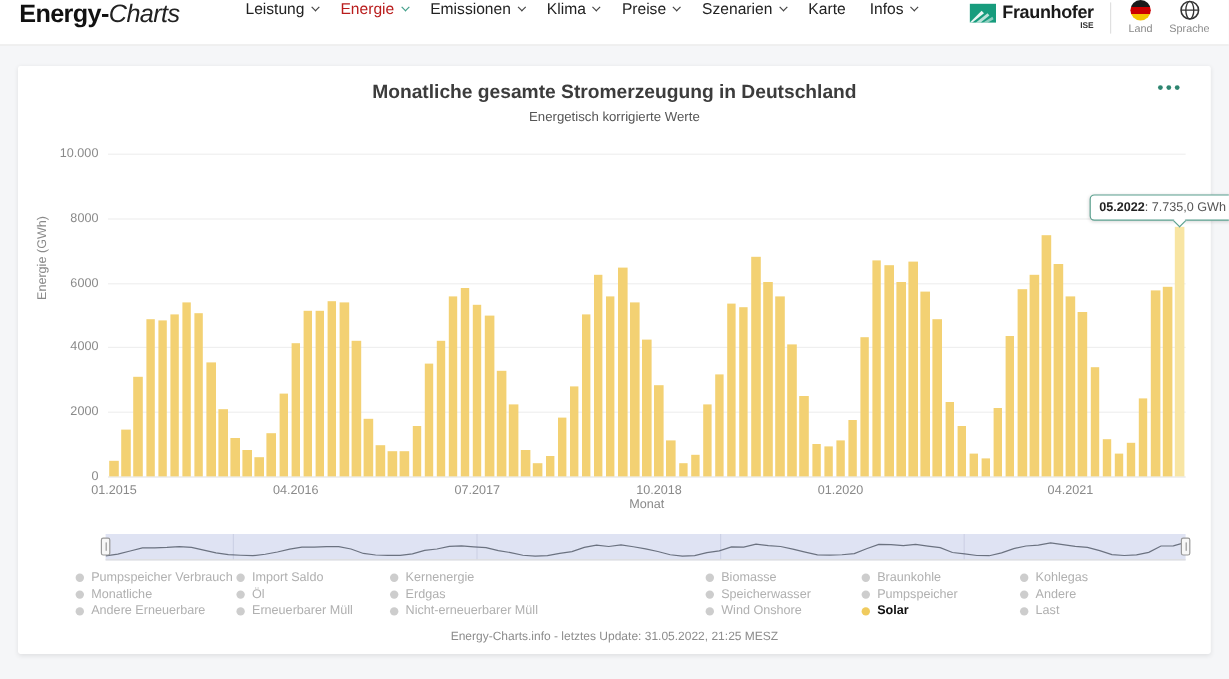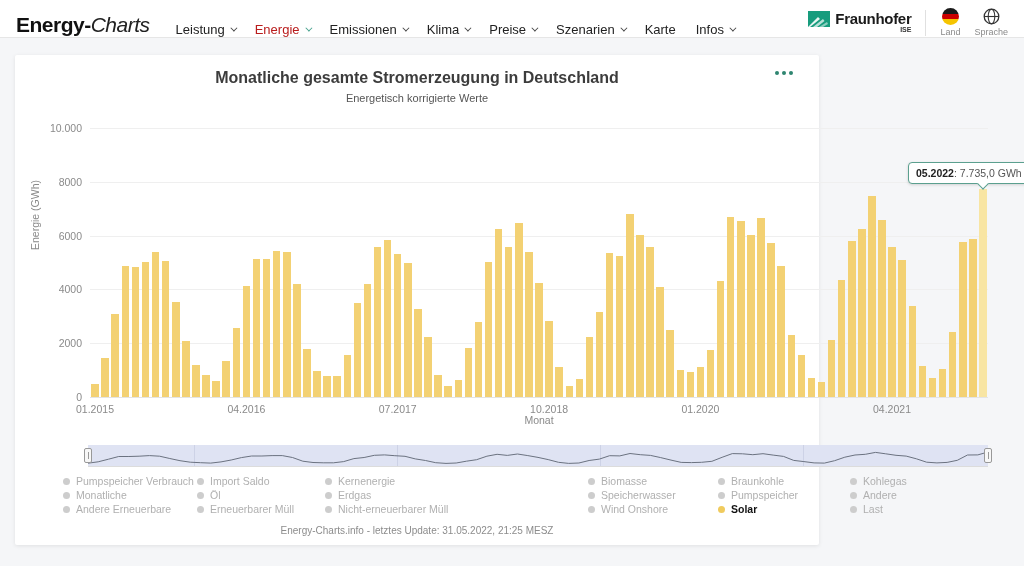--- a/index.html
+++ b/index.html
@@ -1,21 +1,21 @@
 <!DOCTYPE html>
 <html><head>
 <meta charset="utf-8">
 <style>
   * { margin:0; padding:0; box-sizing:border-box; }
   html,body { width:1024px; height:566px; overflow:hidden;
     font-family:"Liberation Sans", sans-serif; background:#f5f6f8; }
 
   
   .topbar { position:relative; height:38px; background:#fff; border-bottom:1px solid #e6e6e6;
-    display:flex; align-items:flex-end; padding:0 16px; }
+    display:flex; align-items:flex-start; padding:0 16px;gap:29px; }
   .logo { display:flex; align-items:baseline; cursor:pointer; }
   .logo-bold { font-size:21px; font-weight:800; color:#111; letter-spacing:-0.5px; }
   .logo-italic { font-size:21px; font-style:italic; font-weight:300; color:#222; letter-spacing:-0.5px; }
   .menu { display:flex; align-items:center; margin-left:26px; gap:20px; }
   .menu-item { display:flex; align-items:center; gap:5px; font-size:13px; color:#222; cursor:pointer; }
   .menu-item.active span { color:#b91c1c; }
   .caret { width:5px; height:5px; border-right:1.5px solid #444; border-bottom:1.5px solid #444;
     transform:rotate(45deg) translateY(-2px); display:inline-block; }
   .menu-item.active .caret { border-color:#44a08b; }
   .topbar-right { margin-left:auto; display:flex; align-items:center; gap:14px; }
@@ -23,21 +23,21 @@
   .fh-text { display:flex; flex-direction:column; align-items:flex-end; }
   .fh-name { font-size:15px; font-weight:800; color:#1a1a1a; letter-spacing:-0.3px; line-height:15px; }
   .fh-sub { font-size:7px; font-weight:700; color:#333; line-height:8px; }
   .v-divider { width:1px; height:26px; background:#e0e0e0; }
   .icon-btn { display:flex; flex-direction:column; align-items:center; gap:2px; cursor:pointer; }
   .icon-btn .lbl { font-size:9px; color:#8a8a8a; }
   .flag-circle { width:17px; height:17px; border-radius:50%;
     background:linear-gradient(to bottom,#1a1a1a 0 34%,#cc0000 34% 67%,#f5c400 67% 100%); }
 
   
-  .card { position:relative; margin:17px 15px 0; width:804px; height:490px; background:#fff;
+  .card { position:relative; margin:17px 15px 0; width:994px; height:490px; background:#fff;
     border-radius:2px; box-shadow:0 1px 4px rgba(0,0,0,0.09); overflow:visible; }
   .dots-menu { position:absolute; top:16px; right:26px; display:flex; gap:3px; cursor:pointer; }
   .dots-menu i { width:4px; height:4px; border-radius:50%; background:#2e8570; }
   .chart-title { text-align:center; padding-top:14px; font-size:16px; font-weight:700; color:#3c3c3c; }
   .chart-subtitle { text-align:center; margin-top:5px; font-size:11px; color:#555; }
 
   
   .plot { position:absolute; left:75px; top:73px; width:898px; height:269px; }
   .gridline { position:absolute; left:0; width:100%; height:1px; background:#efefef; }
   .gridline.base { background:#e4e4e4; }

